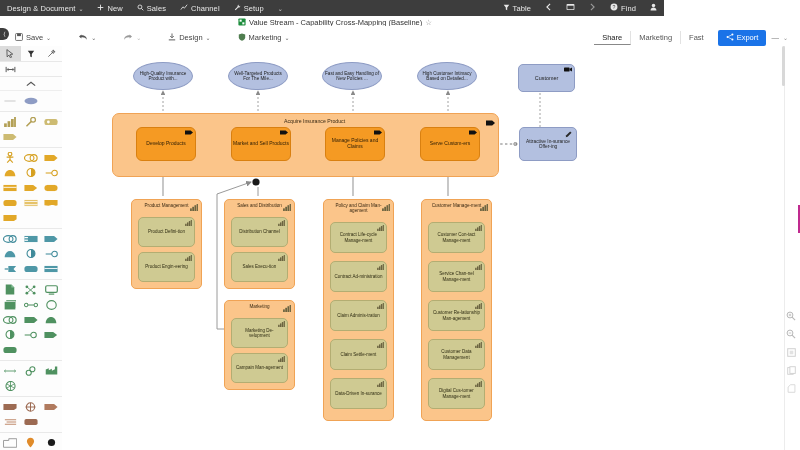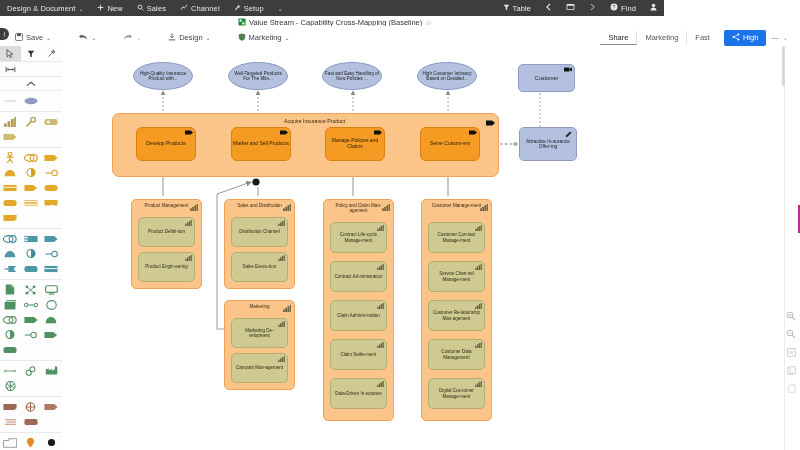--- a/index.html
+++ b/index.html
@@ -260,21 +260,21 @@
     <div class="tab" style="border-right:none;"><span>Fast</span></div>
     <div class="sharebtn">
       <span class="ic">
         <svg width="8" height="8" viewBox="0 0 10 10">
             <circle cx="8" cy="1.8" r="1.3" fill="#fff"></circle>
             <circle cx="8" cy="8.2" r="1.3" fill="#fff"></circle>
             <circle cx="2" cy="5" r="1.3" fill="#fff"></circle>
             <path d="M2.9 4.4l4.3-2M2.9 5.6l4.3 2" stroke="#fff" stroke-width="0.8"></path>
           </svg>
       </span>
-      <span>High</span>
+      <span>Export</span>
     </div>
     <div class="dots">—&nbsp;<span class="caret">⌄</span></div>
   </div>
 
   <div class="palette">
     <div class="pal-tools">
       <div class="pt sel">
         <svg width="8" height="9" viewBox="0 0 9 10">
             <path d="M1 0.6l6.6 5.1-2.9.4 1.6 3-1.4.7-1.6-3-2 2z" fill="none" stroke="#444" stroke-width="0.9"></path>
           </svg>

